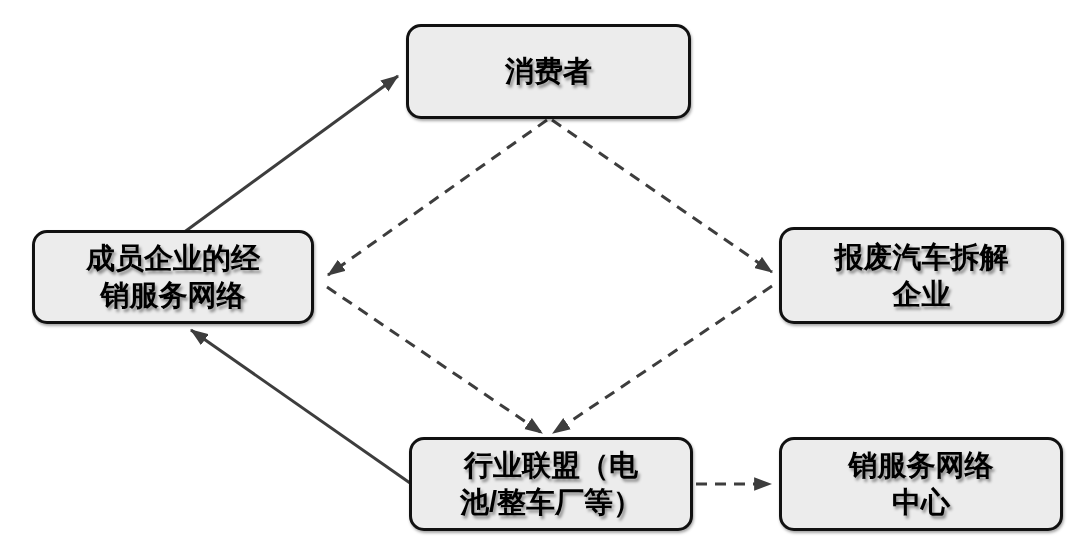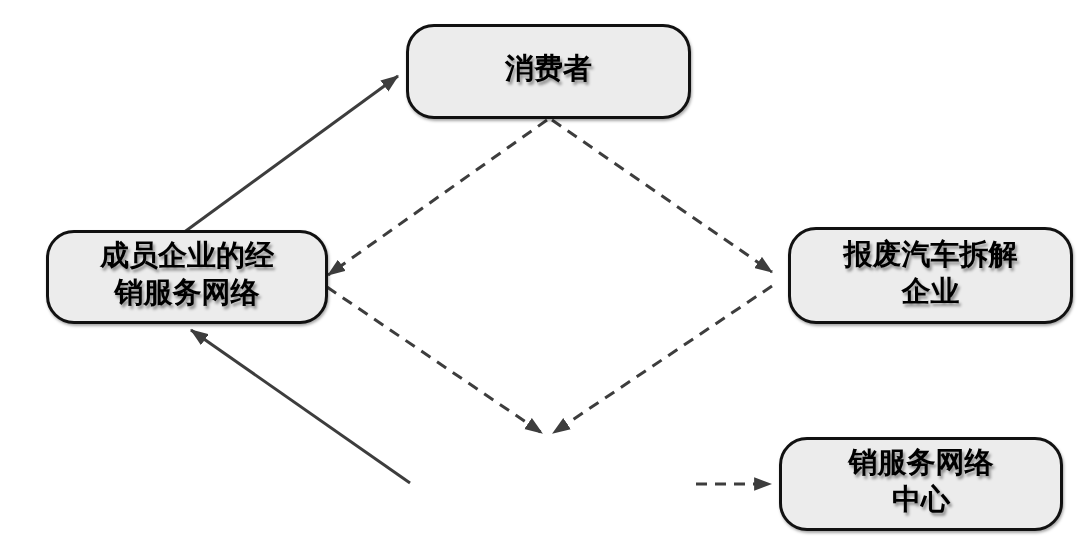--- a/index.html
+++ b/index.html
@@ -20,37 +20,36 @@
     left: 0;
     top: 0;
     width: 1080px;
     height: 553px;
   }
   .node {
     position: absolute;
     box-sizing: border-box;
     background: #ececec;
     border: 3px solid #111111;
-    border-radius: 28px;
+    border-radius: 15px;
     box-shadow: 1px 2px 3px rgba(0,0,0,0.35);
     display: flex;
     align-items: center;
     justify-content: center;
     text-align: center;
     color: #000000;
     font-weight: bold;
     font-size: 29px;
     line-height: 1.26;
     white-space: pre-line;
     text-shadow: 2px 3px 3px rgba(0,0,0,0.40);
-    font-family: Liberation Mono, monospace;
   }
   #node-consumer        { left: 406px; top: 24px;  width: 285px; height: 95px; }
-  #node-dealer-network  { left: 46px;  top: 230px; width: 282px; height: 94px; }
-  #node-dismantler      { left: 779px; top: 227px; width: 285px; height: 97px; margin-left: 9px; }
+  #node-dealer-network  { left: 32px;  top: 230px; width: 282px; height: 94px; }
+  #node-dismantler      { left: 779px; top: 227px; width: 285px; height: 97px; }
   #node-alliance        { left: 409px; top: 437px; width: 284px; height: 94px; }
   #node-recycling       { left: 779px; top: 437px; width: 284px; height: 94px; }
 
   .edge-solid  { stroke: #3d3d3d; stroke-width: 3; fill: none; }
   .edge-dashed { stroke: #3d3d3d; stroke-width: 3; fill: none; stroke-dasharray: 11 8; }
 </style>
 </head>
 <body>
 
 <div id="canvas">
@@ -73,17 +72,19 @@
   </svg>
 
   <div class="node" id="node-consumer">消费者</div>
 
   <div class="node" id="node-dealer-network">成员企业的经
 销服务网络</div>
 
   <div class="node" id="node-dismantler">报废汽车拆解
 企业</div>
 
+  <div class="node" id="node-alliance">行业联盟（电
+池/整车厂等）</div>
 
   <div class="node" id="node-recycling">销服务网络
 中心</div>
 
 </div>
 
 </body></html>

